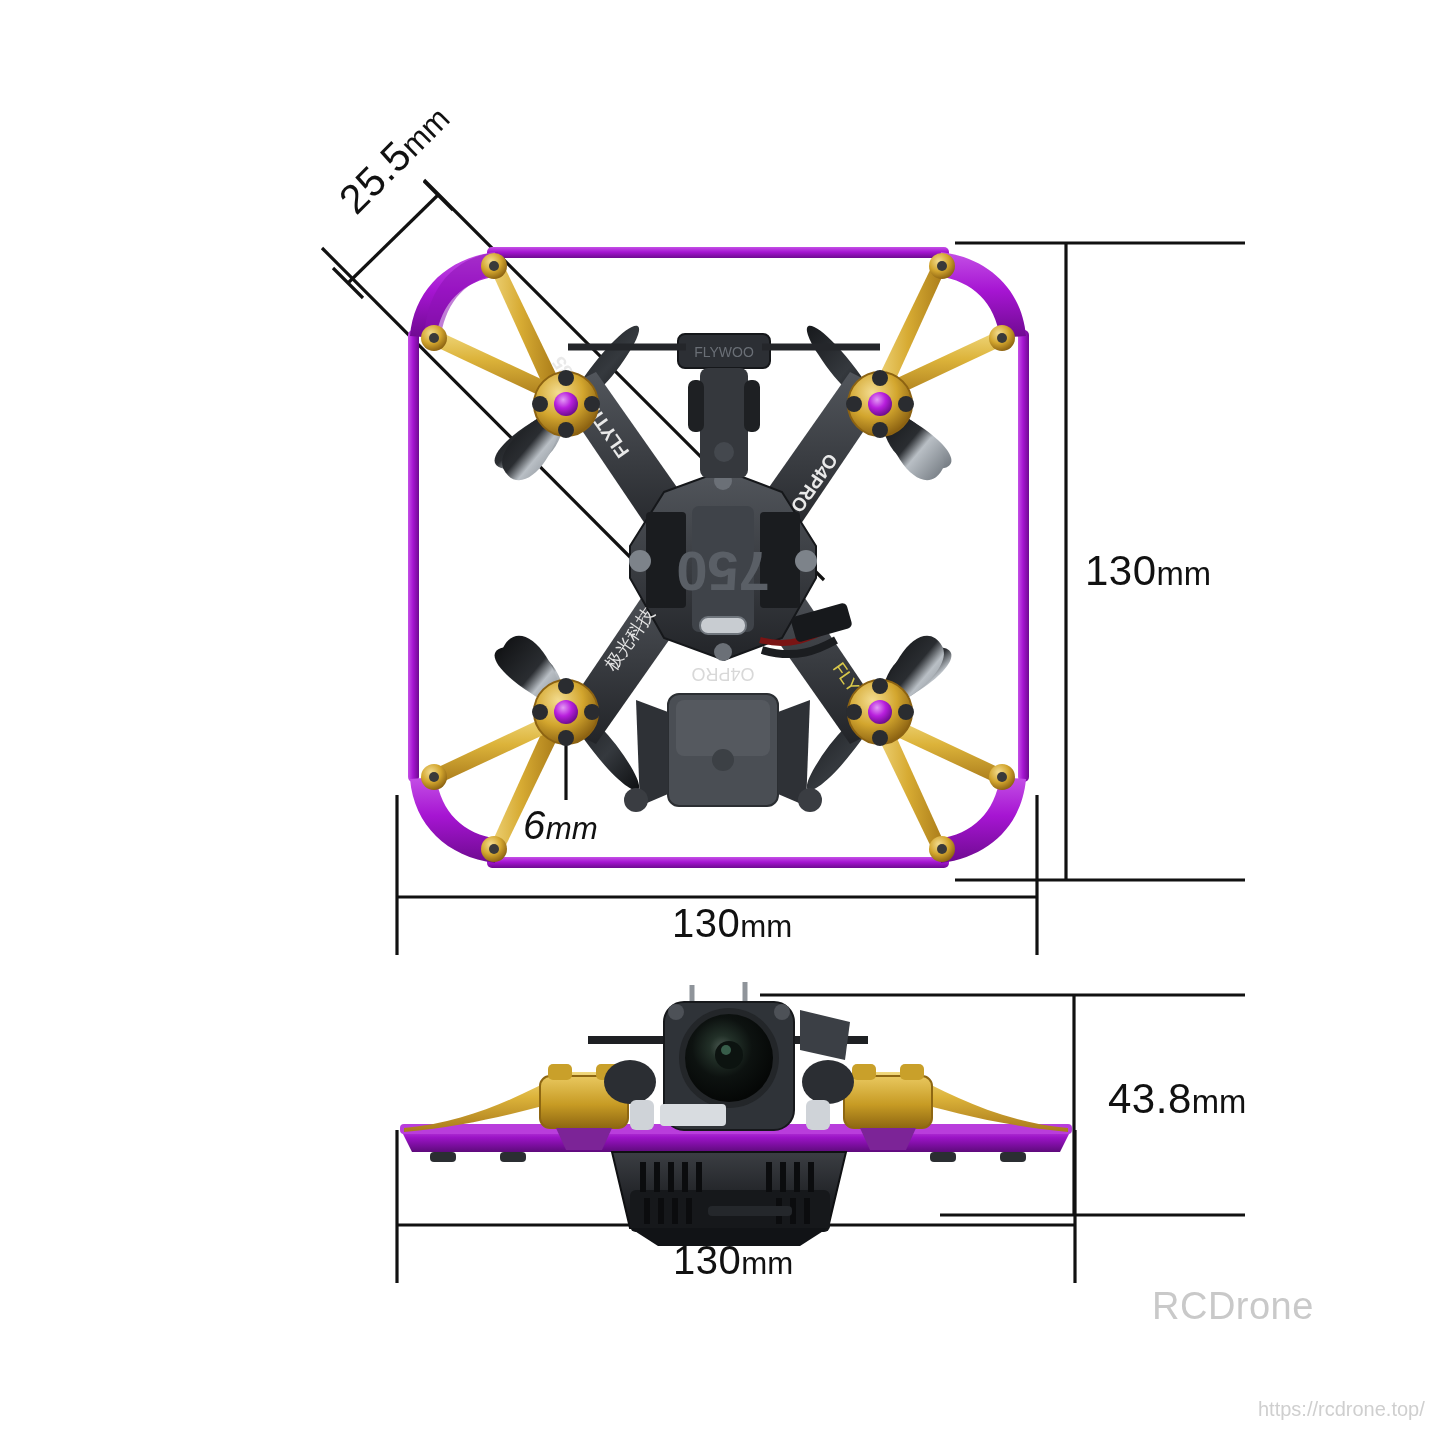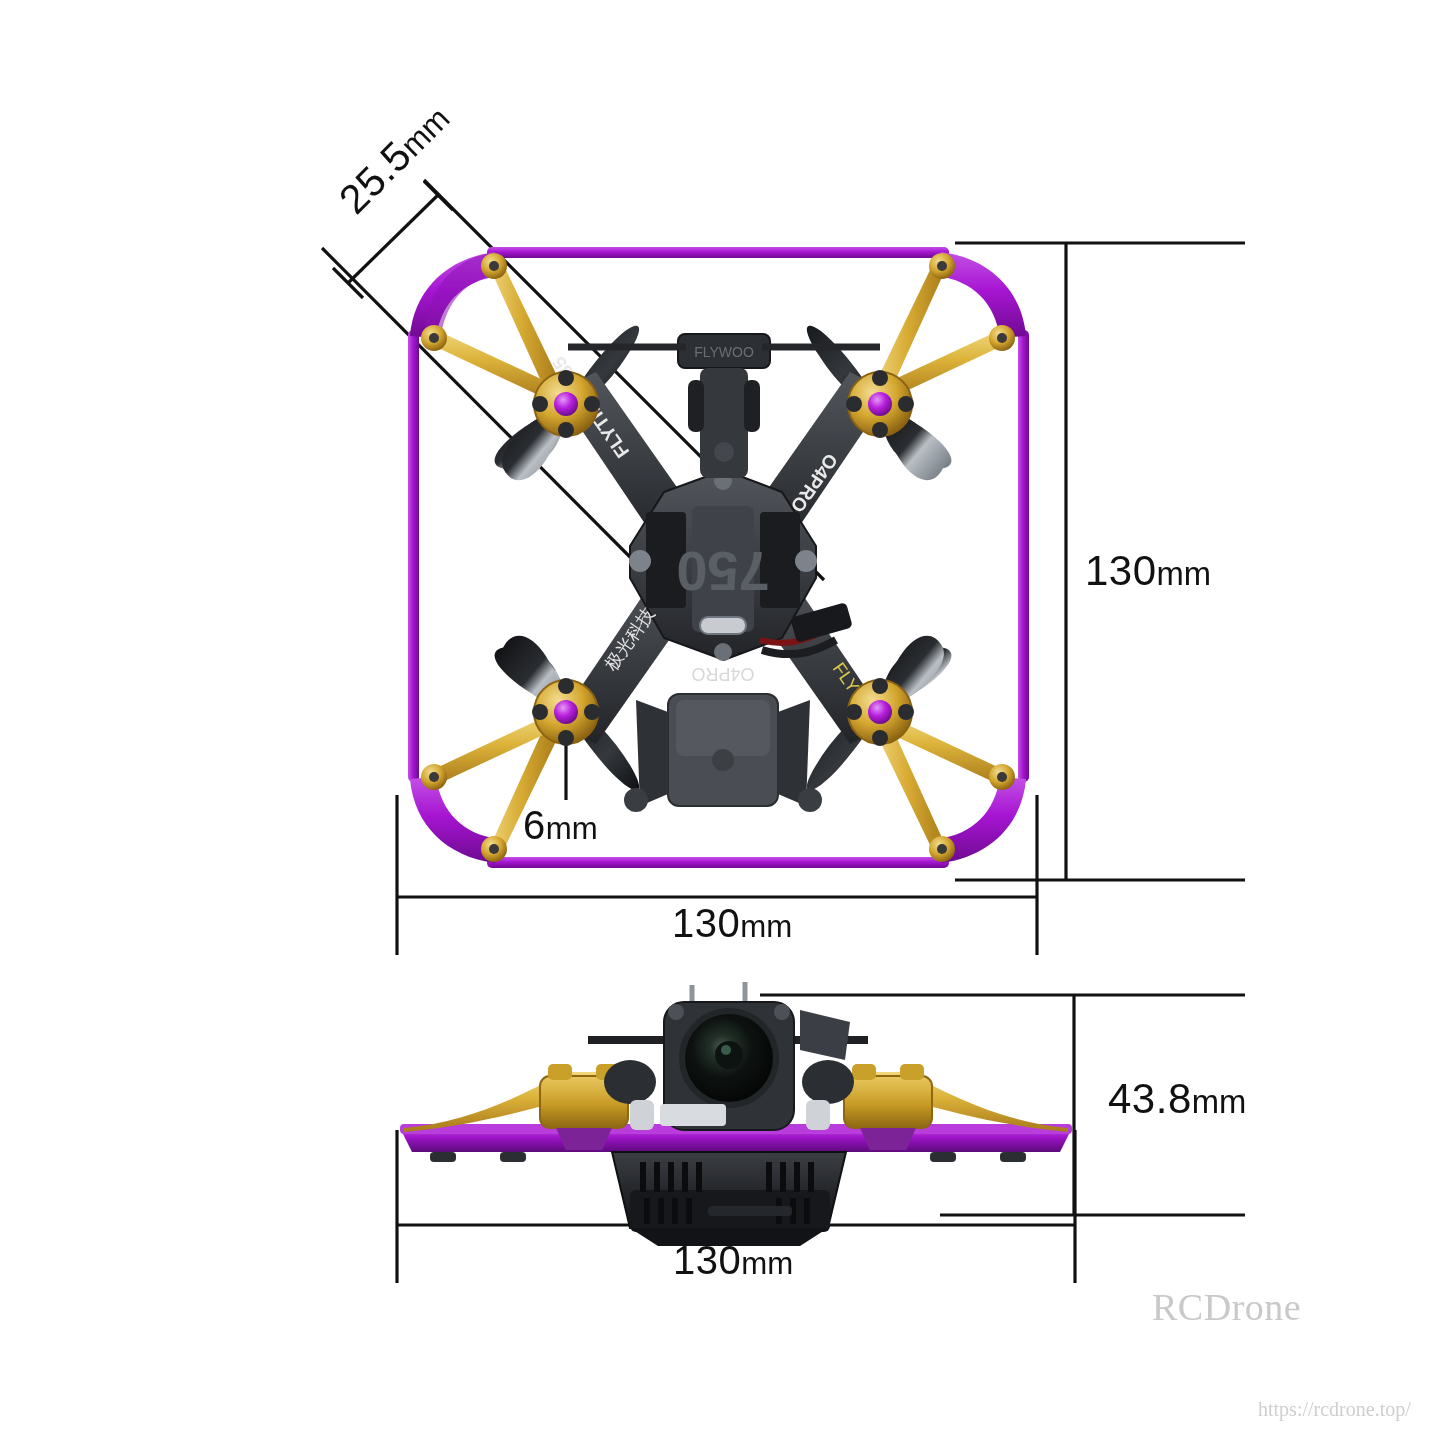--- a/index.html
+++ b/index.html
@@ -16,31 +16,31 @@
     font-family:"Liberation Sans","DejaVu Sans",sans-serif;
     color:#111111;
     white-space:nowrap;
     letter-spacing:.5px;
     font-weight:500;
   }
   .dimtext .num{font-size:inherit;}
   .dimtext .unit{font-size:.78em;letter-spacing:0;}
   #lbl-130-v{left:1085px;top:547px;font-size:42px;}
   #lbl-130-h{left:672px;top:901px;font-size:40px;}
-  #lbl-6{left:523px;top:803px;font-size:40px;}
+  #lbl-6{left:523px;top:803px;font-size:40px;font-style:italic;}
   #lbl-438{left:1108px;top:1075px;font-size:42px;text-align:center;}
   #lbl-130-b{left:673px;top:1238px;font-size:40px;}
   #lbl-255{
     left:330px;top:190px;font-size:41px;
     transform-origin:0 0;
     transform:rotate(-45deg) translate(0px,0px);
   }
   .wm{
     position:absolute;color:#c9c9c9;white-space:nowrap;
-    font-family:Liberation Serif, serif;
+    font-family:Liberation Sans, sans-serif;
   }
   #wm-brand{left:1152px;top:1285px;font-size:38px;letter-spacing:.5px;}
   #wm-url{left:1258px;top:1398px;font-size:20px;color:#cfcfcf;text-align:center;}
 </style>
 </head>
 <body>
 
 <div class="stage">
 
   <svg class="scene" viewBox="0 0 1445 1445">

